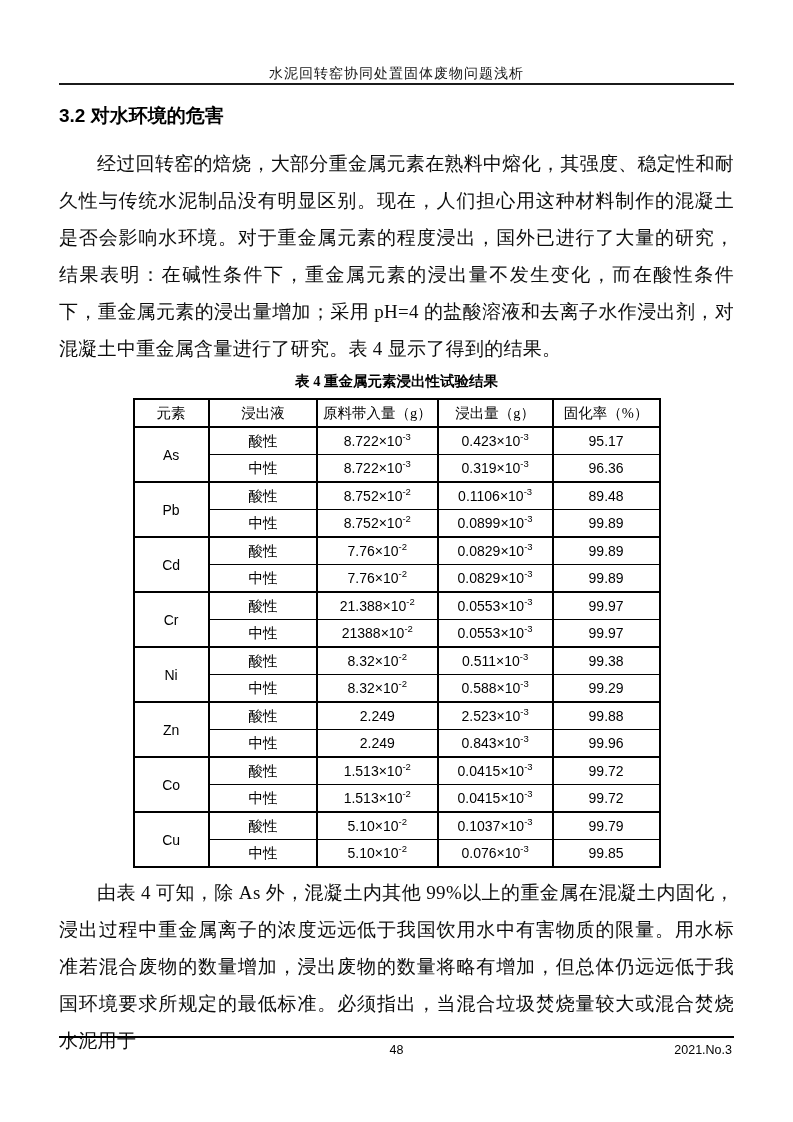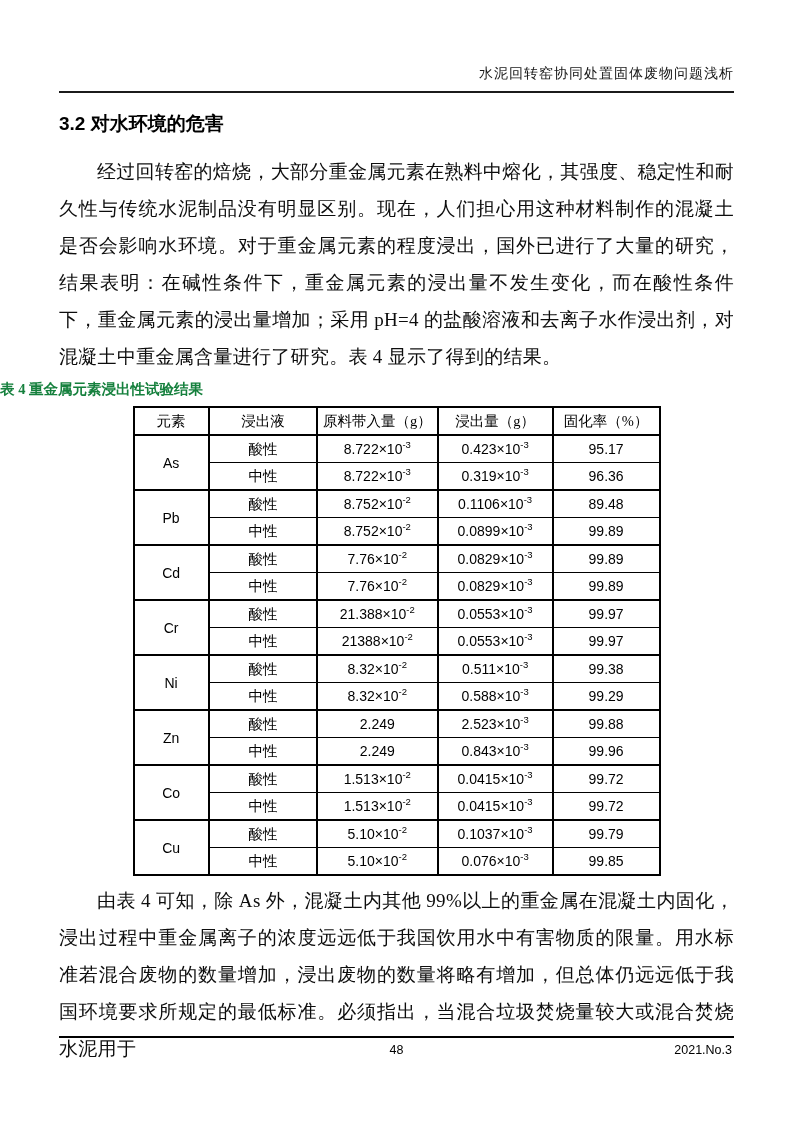--- a/index.html
+++ b/index.html
@@ -10,22 +10,22 @@
     font-family: "Liberation Serif", "DejaVu Serif", serif;
     position: relative;
     overflow: hidden;
   }
   .page { position: absolute; inset: 0; }
 
   
   .page-header {
     margin: 0 59px;
     padding-top: 64px;
-    padding-bottom: 8px;
-    text-align: right;
+    padding-bottom: 0;
+    text-align: center;
     border-bottom: 2px solid #1b1b1b;
   }
   .header-title {
     font-size: 14px;
     letter-spacing: 1px;
     color: #161616;
   }
 
   
   .section-heading {
@@ -44,23 +44,24 @@
     text-align: justify;
     text-indent: 2em;
     color: #0d0d0d;
     letter-spacing: 0.3px;
   }
 
   
   .table-caption {
     margin-top: 5px;
     margin-bottom: 7px;
+    text-align: center;
     font-size: 14.5px;
     font-weight: bold;
-    color: #15803d;
+    color: #000000;
   }
   table.results {
     width: 528px;
     margin: 0 auto;
     border-collapse: collapse;
     table-layout: fixed;
     border: 2px solid #000;
   }
   table.results th, table.results td {
     border: 2px solid #000;

